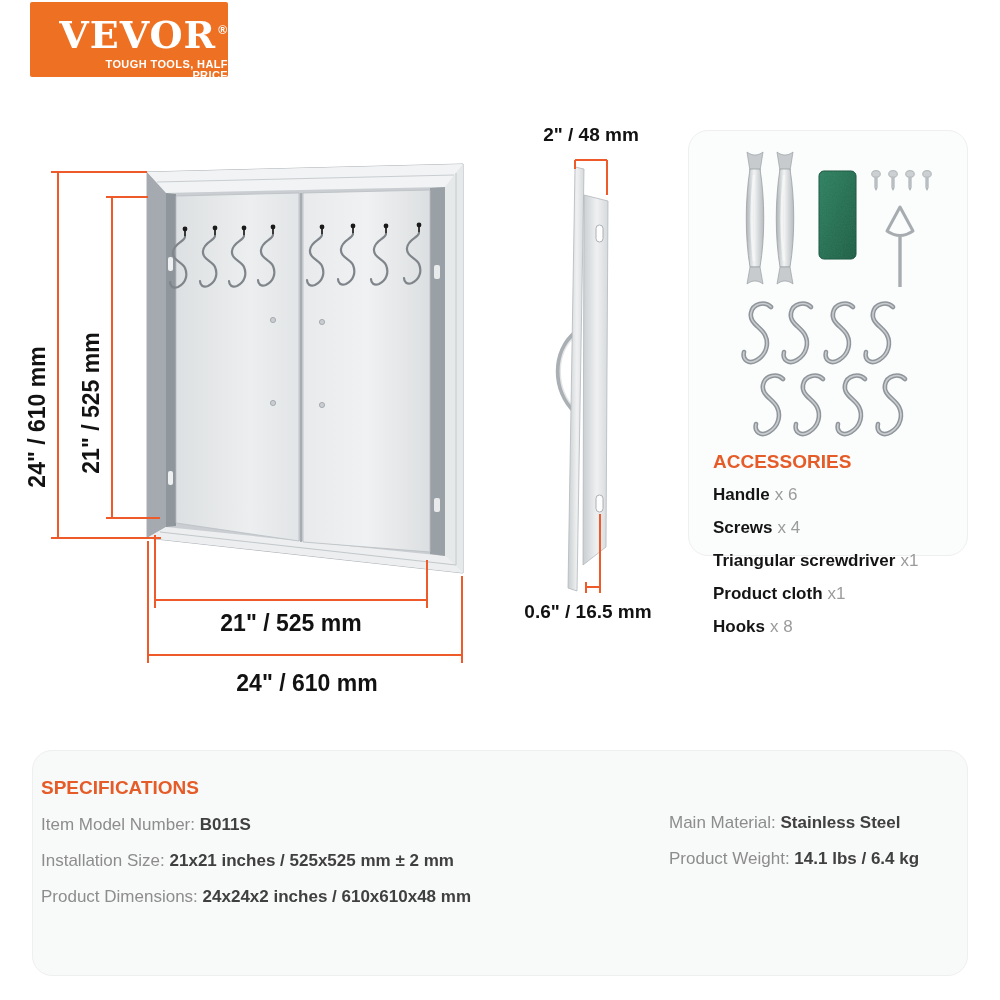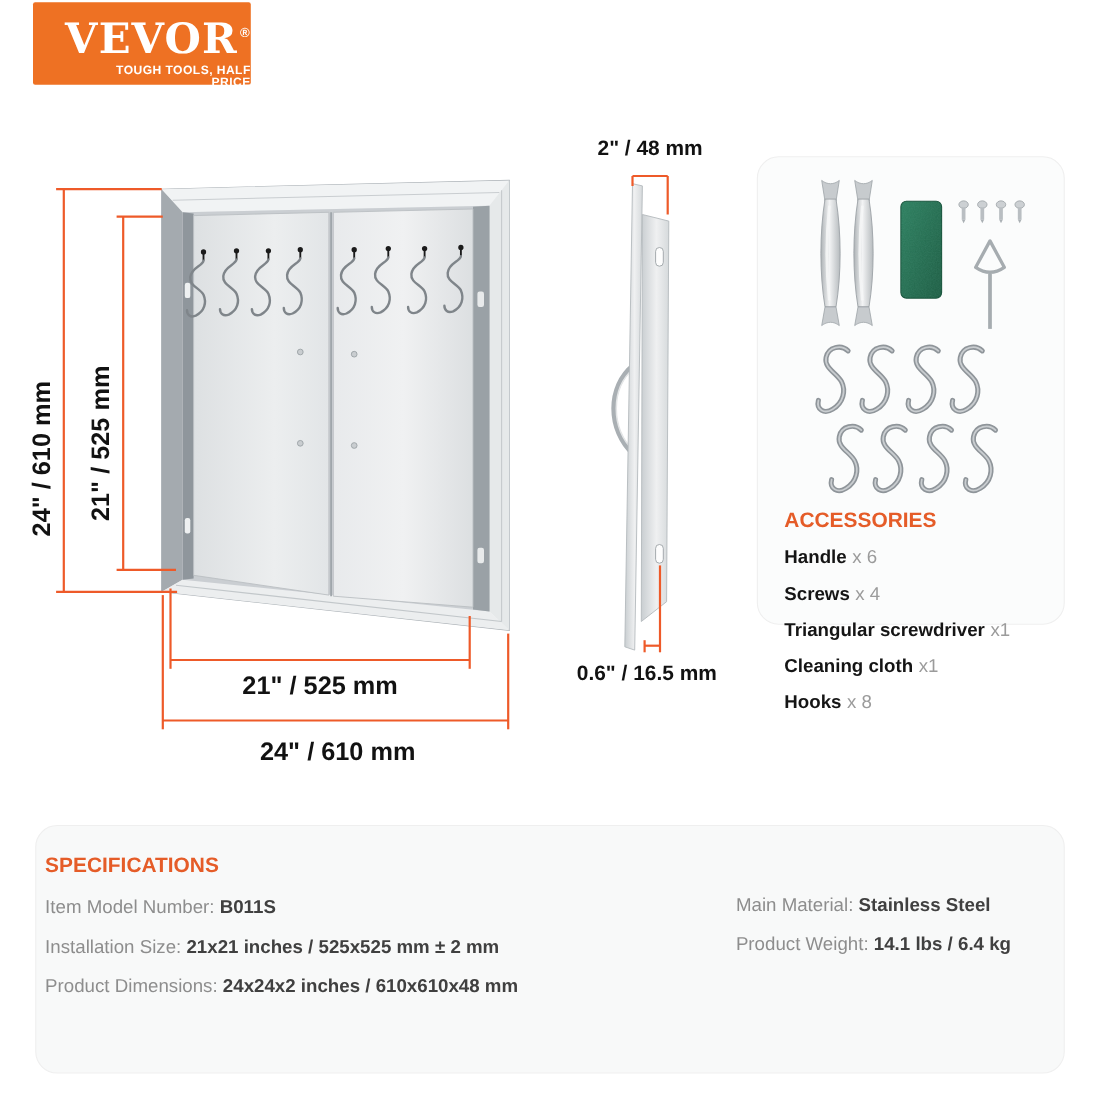--- a/index.html
+++ b/index.html
@@ -12,21 +12,21 @@
              margin-top:6px;letter-spacing:1px;}
   .logo-reg{font-size:12px;vertical-align:14px;margin-left:2px;font-family:"Liberation Sans",sans-serif;}
   .logo-tag{font-size:11px;font-weight:bold;letter-spacing:.4px;line-height:11px;margin-top:2px;margin-left:44px;}
   
   .drawing{position:absolute;left:20px;top:95px;}
   .dim{stroke:#ee5a29;stroke-width:2;fill:none;}
   .dimtxt{fill:#121212;font-weight:bold;font-family:"Liberation Sans",sans-serif;}
   .steel-stroke{stroke:#aab0b5;stroke-width:1;}
   
   .card{position:absolute;background:#f8f9f9;border:1px solid #efefef;border-radius:20px;box-sizing:border-box;}
-  .acc-card{left:688px;top:142px;width:280px;height:426px;background:#fbfcfc;text-decoration:underline;}
+  .acc-card{left:688px;top:130px;width:280px;height:426px;background:#fbfcfc;text-decoration:underline;}
   .acc-text{position:absolute;left:24px;top:320px;}
   .acc-title{color:#e55c28;font-size:19px;font-weight:bold;margin-bottom:12px;}
   .acc-item{font-size:17px;color:#151515;font-weight:bold;margin-bottom:14px;line-height:19px;}
   .acc-item .qty{color:#9b9b9b;font-weight:normal;margin-left:5px;}
   .spec-card{left:32px;top:750px;width:936px;height:226px;padding:26px 0 0 8px;}
   .spec-title{color:#e55c28;font-size:19px;font-weight:bold;margin-bottom:16px;}
   .spec-row{font-size:17px;margin-bottom:17px;color:#8d8d8d;line-height:19px;}
   .spec-row .val{color:#404040;font-weight:bold;}
   .spec-col-right{position:absolute;left:620px;top:62px;margin-left:16px;}
 </style>
@@ -256,21 +256,21 @@
           <use href="#shook" x="126" y="238"></use>
         <use href="#shook" x="168" y="238"></use>
           <use href="#shook" x="208" y="238"></use>
       </g>
     </svg>
     <div class="acc-text">
       <div class="acc-title">ACCESSORIES</div>
       <div class="acc-item"><span>Handle</span><span class="qty">x 6</span></div>
       <div class="acc-item"><span>Screws</span><span class="qty">x 4</span></div>
       <div class="acc-item"><span>Triangular screwdriver</span><span class="qty">x1</span></div>
-      <div class="acc-item"><span>Cleaning cloth</span><span class="qty">x1</span></div>
+      <div class="acc-item"><span>Product cloth</span><span class="qty">x1</span></div>
       <div class="acc-item"><span>Hooks</span><span class="qty">x 8</span></div>
     </div>
   </div>
 
   <div class="card spec-card">
     <div class="spec-title">SPECIFICATIONS</div>
     <div>
       <div class="spec-row"><span>Item Model Number: </span><span class="val">B011S</span></div>
       <div class="spec-row"><span>Installation Size: </span><span class="val">21x21 inches / 525x525 mm ± 2 mm</span></div>
       <div class="spec-row"><span>Product Dimensions: </span><span class="val">24x24x2 inches / 610x610x48 mm</span></div>

